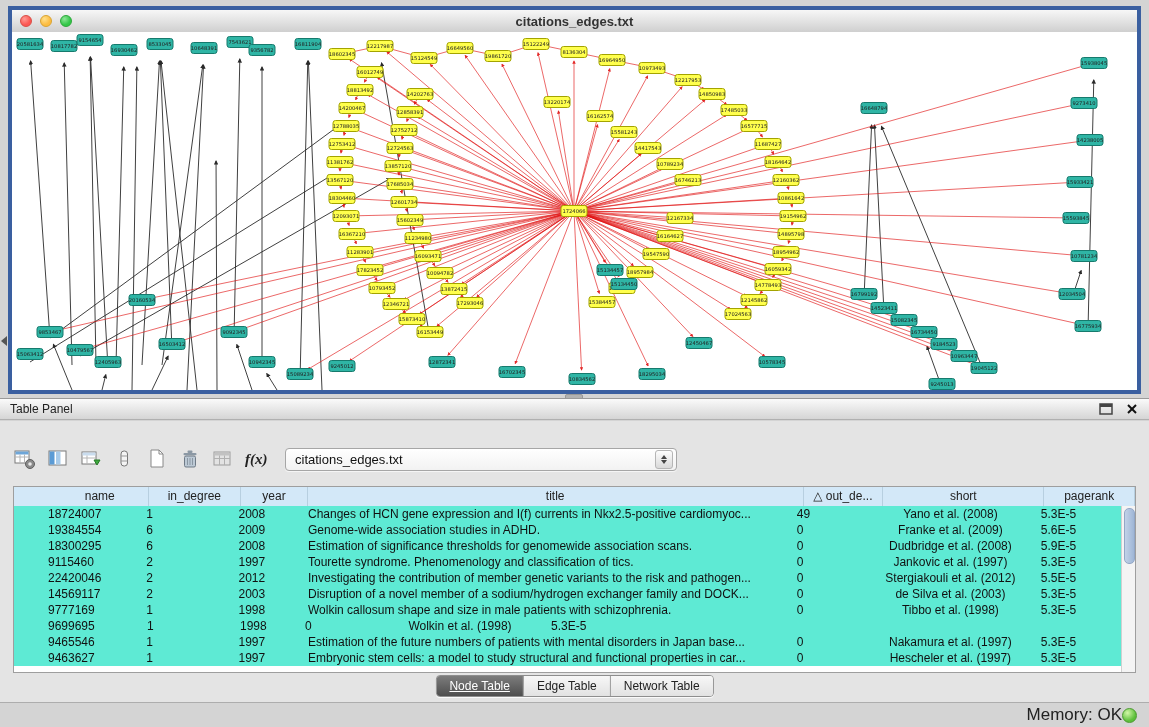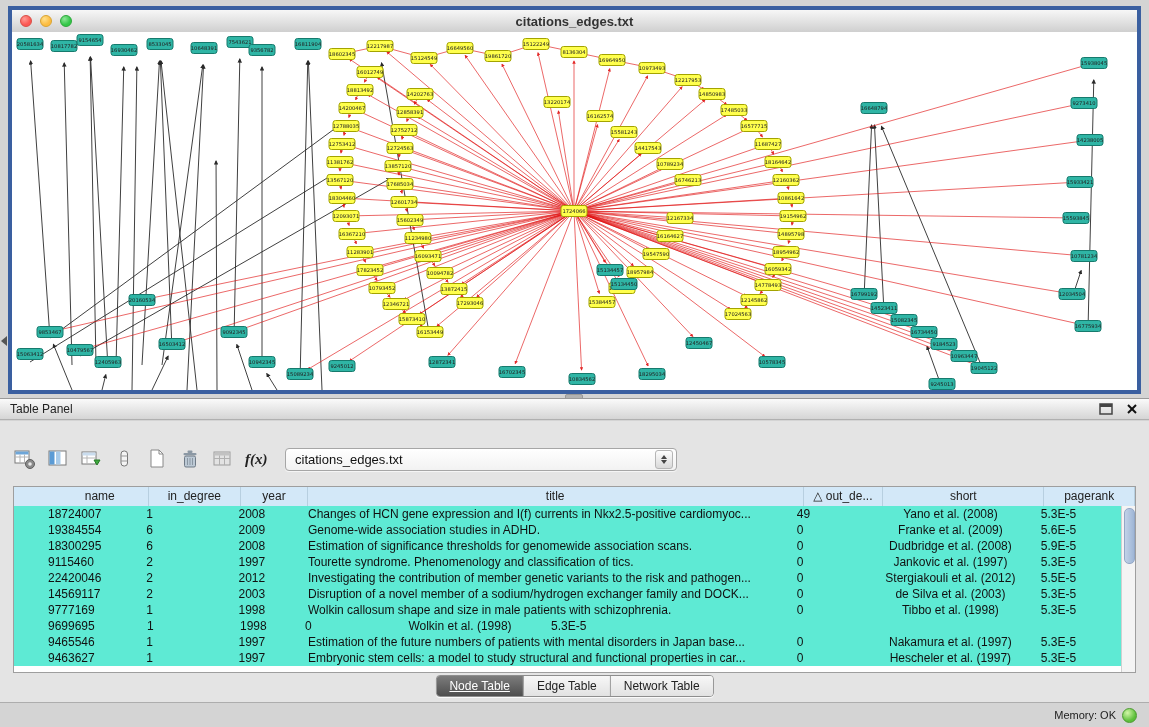--- a/index.html
+++ b/index.html
@@ -115,21 +115,21 @@
     background:linear-gradient(#f7f7f7,#e2e2e2);border-left:1px solid #9b9b9b;white-space:nowrap;
   }
   .seg:first-child{border-left:none;}
   .seg.active{background:linear-gradient(#7c7c7c,#4e4e4e);color:#fff;text-decoration:underline;}
 
   
   .status-bar{
     position:absolute;left:0;top:702px;width:1149px;height:25px;box-sizing:border-box;
     border-top:1px solid #adadad;display:flex;align-items:center;justify-content:flex-end;
   }
-  .mem-label{font-size:11px;color:#222;margin-right:6px;}
+  .mem-label{font-size:17px;color:#222;margin-right:0;}
   .mem-dot{width:13px;height:13px;border-radius:50%;margin-right:12px;
     background:radial-gradient(circle at 35% 30%,#d2f7a8,#5cbf3a 65%);border:1px solid #4a9a2e;}
 </style>
 </head>
 <body>
 
 <div class="net-window">
   <div class="titlebar">
     <div class="traffic">
       <div class="tl red"></div>

